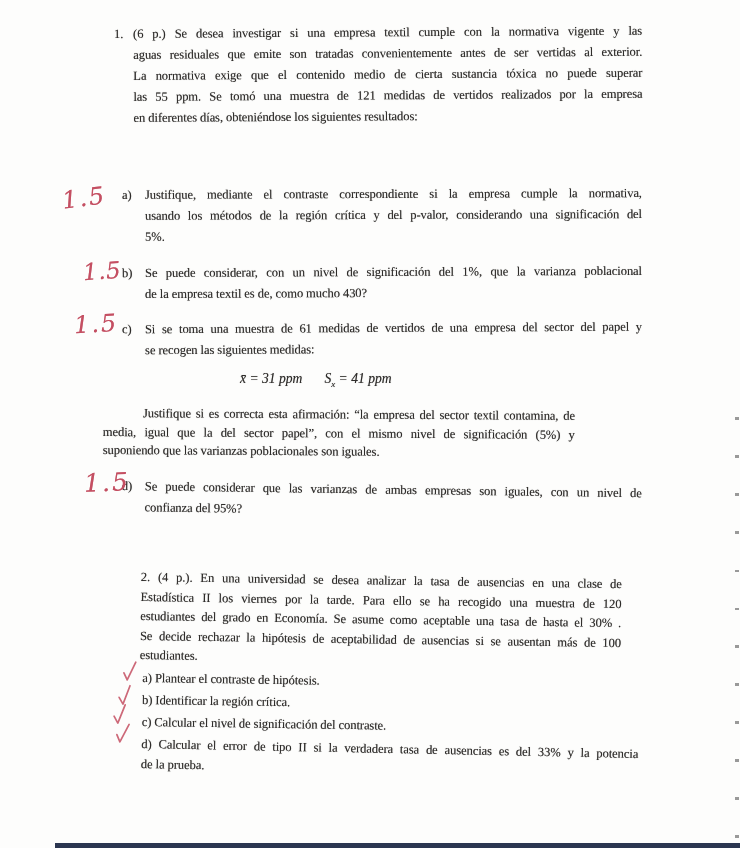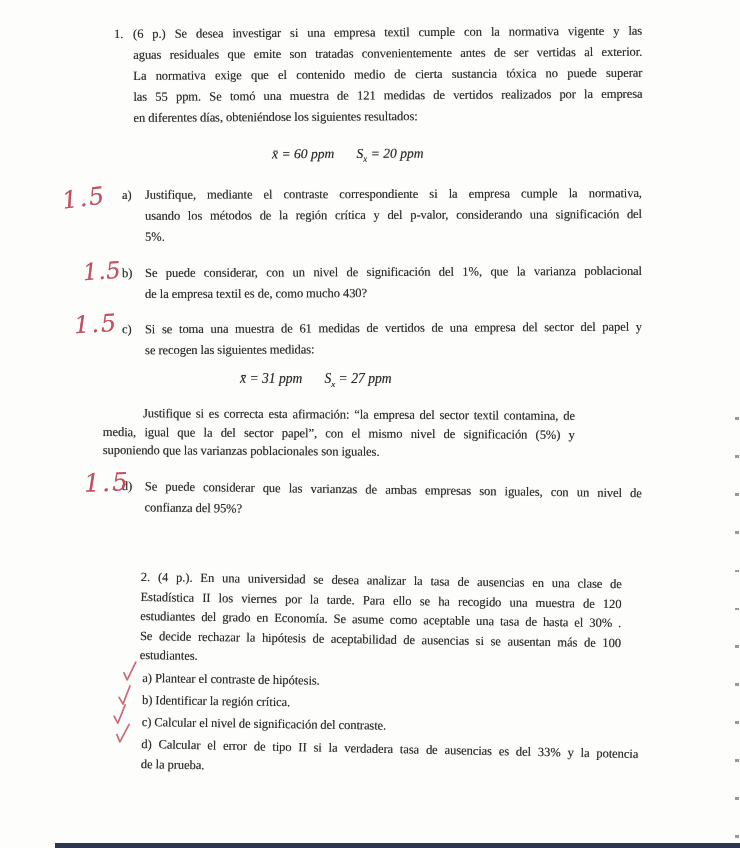--- a/index.html
+++ b/index.html
@@ -90,23 +90,20 @@
     <span class="num-label">1.</span>
     <div class="q1-text">
       <span class="jline">(6 p.) Se desea investigar si una empresa textil cumple con la normativa vigente y las</span>
       <span class="jline">aguas residuales que emite son tratadas convenientemente antes de ser vertidas al exterior.</span>
       <span class="jline">La normativa exige que el contenido medio de cierta sustancia tóxica no puede superar</span>
       <span class="jline">las 55 ppm. Se tomó una muestra de 121 medidas de vertidos realizados por la empresa</span>
       <span class="pline">en diferentes días, obteniéndose los siguientes resultados:</span>
     </div>
   </div>
 
-  <div class="abs f1 formula scan-text">
-    <span>x̄ = 60 ppm</span><span class="gap"></span><span><span>S</span><sub>x</sub><span> = 20 ppm</span></span>
-  </div>
 
   <div class="abs it-a item scan-text">
     <span class="ltr">a)</span>
     <div class="itx">
       <span class="jline">Justifique, mediante el contraste correspondiente si la empresa cumple la normativa,</span>
       <span class="jline">usando los métodos de la región crítica y del p-valor, considerando una significación del</span>
       <span class="pline">5%.</span>
     </div>
   </div>
 
@@ -120,21 +117,21 @@
 
   <div class="abs it-c item scan-text">
     <span class="ltr">c)</span>
     <div class="itx">
       <span class="jline">Si se toma una muestra de 61 medidas de vertidos de una empresa del sector del papel y</span>
       <span class="pline">se recogen las siguientes medidas:</span>
     </div>
   </div>
 
   <div class="abs f2 formula scan-text">
-    <span>x̄ = 31 ppm</span><span class="gap"></span><span><span>S</span><sub>x</sub><span> = 27 ppm</span></span>
+    <span>x̄ = 31 ppm</span><span class="gap"></span><span><span>S</span><sub>x</sub><span> = 41 ppm</span></span>
   </div>
 
   <div class="abs just-para scan-text">
     <span class="jline first">Justifique si es correcta esta afirmación: “la empresa del sector textil contamina, de</span>
     <span class="jline">media, igual que la del sector papel”, con el mismo nivel de significación (5%) y</span>
     <span class="pline">suponiendo que las varianzas poblacionales son iguales.</span>
   </div>
 
   <div class="abs it-d item scan-text">
     <span class="ltr">d)</span>

